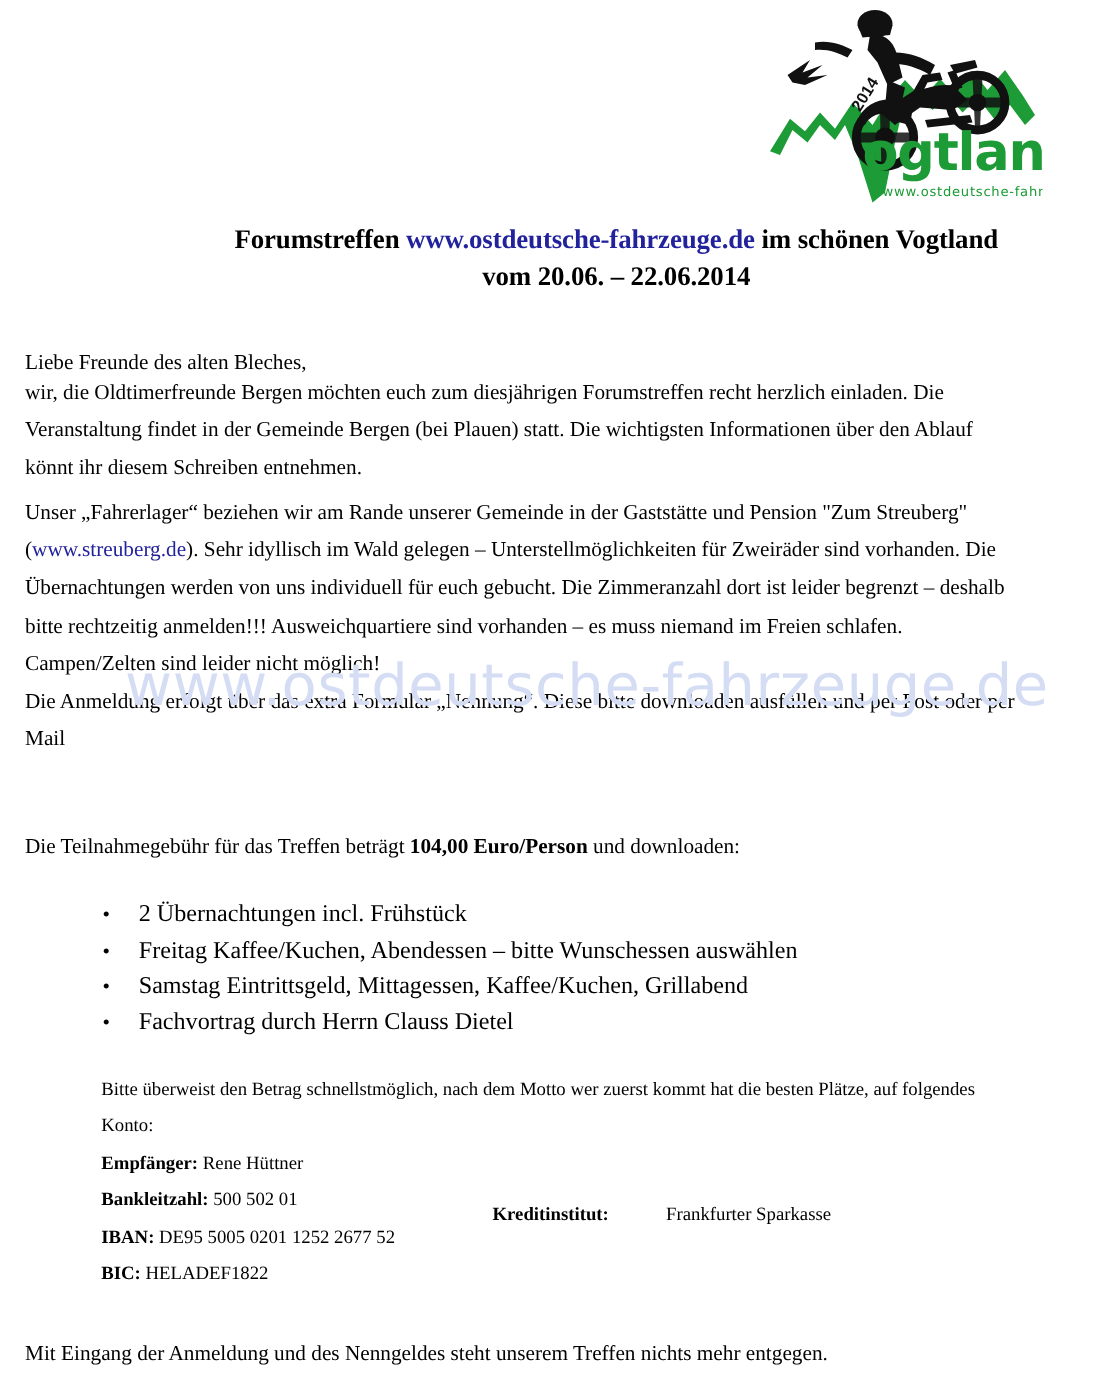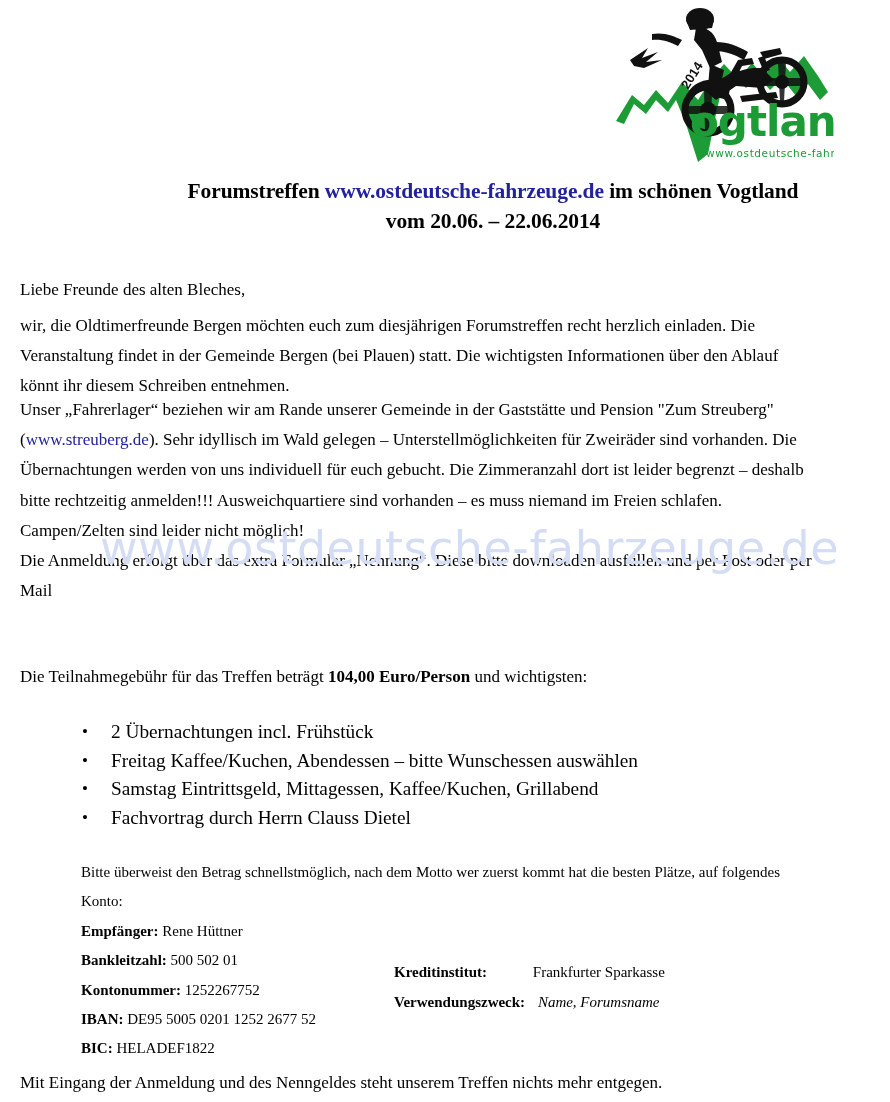--- a/index.html
+++ b/index.html
@@ -69,21 +69,21 @@
     position: absolute;
     left: 20px;
     width: 800px;
     font-size: 17px;
     line-height: 30.2px;
     z-index: 2;
   }
   .body-block p { margin: 0; }
 
   #greeting   { top: 275px; }
-  #para-intro { top: 311px; }
+  #para-intro { top: 299px; }
   #para-lager { top: 395px; }
   #para-fee   { top: 662px; }
   #para-close { top: 1068px; }
 
   .fee-amount { font-weight: bold; }
 
   
   .bullets {
     position: absolute;
     left: 78px;
@@ -216,21 +216,21 @@
     <p>wir, die Oldtimerfreunde Bergen möchten euch zum diesjährigen Forumstreffen recht herzlich einladen. Die Veranstaltung findet in der Gemeinde Bergen (bei Plauen) statt. Die wichtigsten Informationen über den Ablauf könnt ihr diesem Schreiben entnehmen.</p>
   </div>
 
   <div class="body-block" id="para-lager">
     <p><span>Unser „Fahrerlager“ beziehen wir am Rande unserer Gemeinde in der Gaststätte und Pension "Zum Streuberg" (</span><a class="link-blue" href="#" style="text-decoration:none">www.streuberg.de</a><span>). Sehr idyllisch im Wald gelegen – Unterstellmöglichkeiten für Zweiräder sind vorhanden. Die Übernachtungen werden von uns individuell für euch gebucht. Die Zimmeranzahl dort ist leider begrenzt – deshalb bitte rechtzeitig anmelden!!! Ausweichquartiere sind vorhanden – es muss niemand im Freien schlafen.</span></p>
     <p>Campen/Zelten sind leider nicht möglich!</p>
     <p>Die Anmeldung erfolgt über das extra Formular „Nennung“. Diese bitte downloaden ausfüllen und per Post oder per Mail</p>
   </div>
 
   <div class="body-block" id="para-fee">
-    <p><span>Die Teilnahmegebühr für das Treffen beträgt </span><span class="fee-amount">104,00 Euro/Person</span><span> und wichtigsten:</span></p>
+    <p><span>Die Teilnahmegebühr für das Treffen beträgt </span><span class="fee-amount">104,00 Euro/Person</span><span> und downloaden:</span></p>
   </div>
 
   <ul class="bullets">
     <li>
       <span class="bullet-dot">•</span>
       <span>2 Übernachtungen incl. Frühstück</span>
     </li>
     <li>
       <span class="bullet-dot">•</span>
       <span>Freitag Kaffee/Kuchen, Abendessen – bitte Wunschessen auswählen</span>
@@ -255,28 +255,20 @@
 
     <div class="pay-row">
       <span class="lbl">Bankleitzahl:</span>
       <span class="val">500 502 01</span>
       <span class="col2">
         <span class="lbl">Kreditinstitut:</span>
         <span class="val val2" style="margin-left:42px">Frankfurter Sparkasse</span>
       </span>
     </div>
 
-    <div class="pay-row">
-      <span class="lbl">Kontonummer:</span>
-      <span class="val">1252267752</span>
-      <span class="col2 wide">
-        <span class="lbl">Verwendungszweck:</span>
-        <span class="val val2 italic">Name, Forumsname</span>
-      </span>
-    </div>
 
     <div class="pay-row">
       <span class="lbl">IBAN:</span>
       <span class="val">DE95 5005 0201 1252 2677 52</span>
     </div>
 
     <div class="pay-row">
       <span class="lbl">BIC:</span>
       <span class="val">HELADEF1822</span>
     </div>

